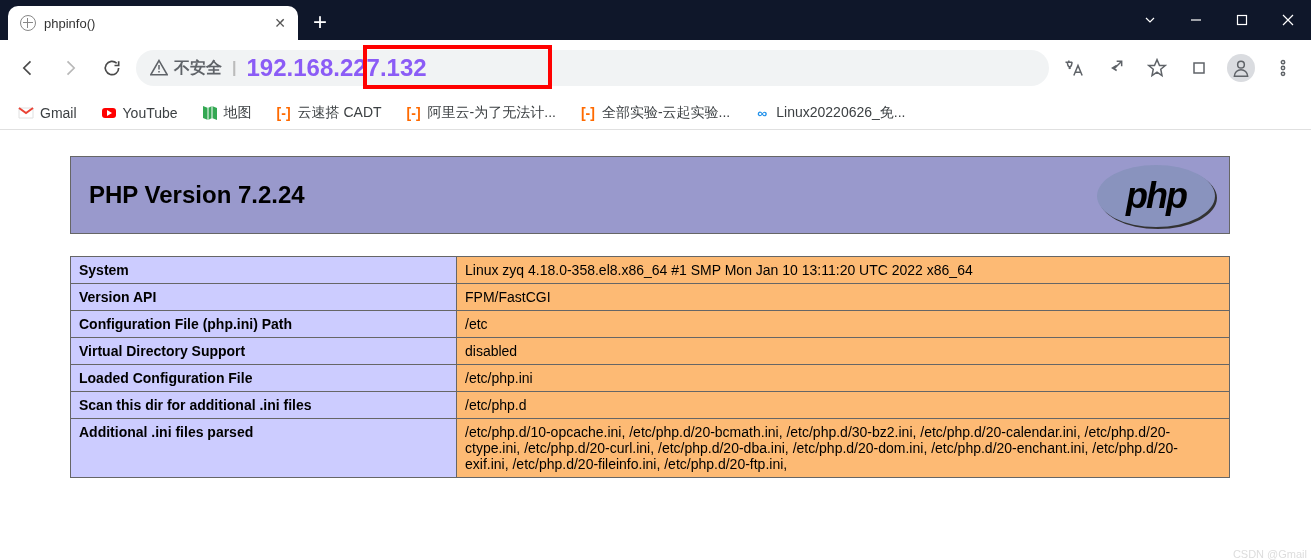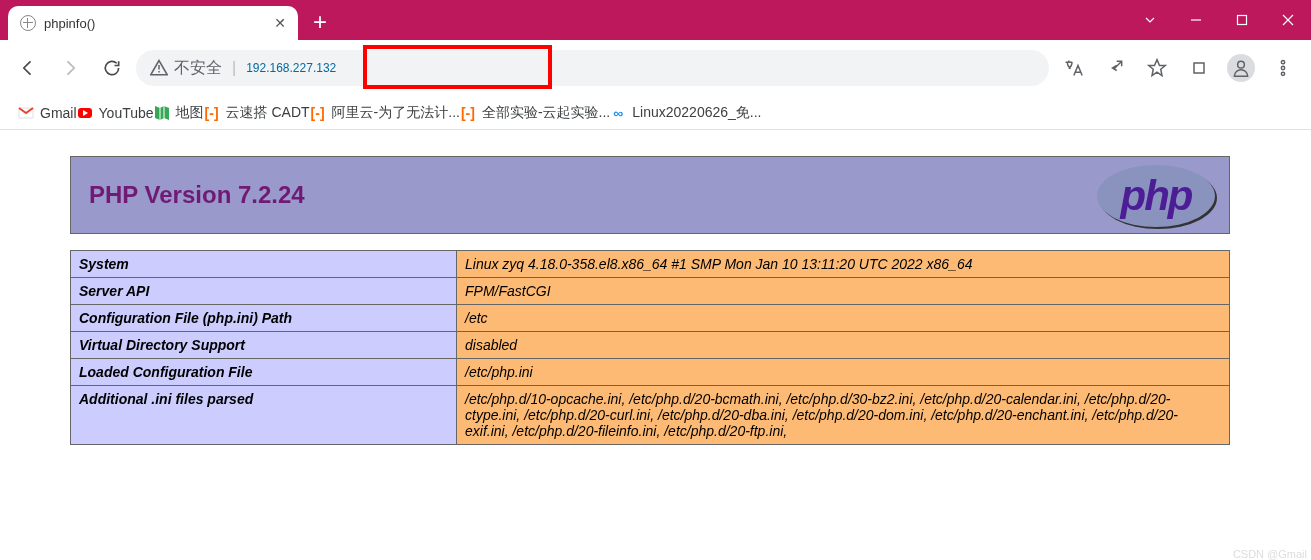--- a/index.html
+++ b/index.html
@@ -1,61 +1,61 @@
 <!DOCTYPE html>
 <html><head>
 <meta charset="utf-8">
 <style>
   * { box-sizing: border-box; margin: 0; padding: 0; font-family: "Segoe UI", Arial, sans-serif; }
   body { width: 1311px; height: 560px; background: #fff; overflow: hidden; position: relative; }
 
   
-  .titlebar { height: 40px; background: #be185d; display: flex; align-items: flex-end; }
+  .titlebar { height: 40px; background: #0f172a; display: flex; align-items: flex-end; }
   .tab-strip { display: flex; align-items: flex-end; height: 100%; padding-left: 8px; gap: 8px; }
   .tab { background: #fff; border-radius: 10px 10px 0 0; height: 34px; width: 290px; display: flex; align-items: center; padding: 0 12px; font-size: 13px; color: #333; gap: 8px; }
   .tab .favicon { width: 16px; height: 16px; border: 1.5px solid #888; border-radius: 50%; position: relative; flex-shrink: 0; }
   .tab .favicon::before { content: ""; position: absolute; left: 2px; right: 2px; top: 6px; height: 1px; background: #888; }
   .tab .favicon::after { content: ""; position: absolute; top: 2px; bottom: 2px; left: 6px; width: 1px; background: #888; }
   .tab .title { flex: 1; white-space: nowrap; overflow: hidden; }
   .tab .close { font-size: 14px; color: #555; }
   .newtab { width: 28px; height: 28px; display: flex; align-items: center; justify-content: center; color: #fff; font-size: 24px; font-weight: 300; margin-bottom: 4px; }
   .window-controls { margin-left: auto; display: flex; height: 100%; align-items: center; }
   .wctrl { width: 46px; height: 34px; color: #fff; display: flex; align-items: center; justify-content: center; font-size: 11px; }
   .wctrl svg { width: 12px; height: 12px; stroke: #fff; fill: none; stroke-width: 1.2; }
 
   
   .urlbar-row { height: 56px; background: #fff; display: flex; align-items: center; padding: 0 10px; gap: 6px; }
   .nav-btn { width: 36px; height: 36px; display: flex; align-items: center; justify-content: center; color: #555; border-radius: 50%; }
   .nav-btn svg { width: 20px; height: 20px; stroke: #4a4a4a; fill: none; stroke-width: 2; }
   .nav-btn.dis svg { stroke: #b8b8b8; }
-  .urlbox { flex: 1; height: 36px; background: #f1f3f4; border-radius: 18px; display: flex; align-items: center; padding: 0 14px; gap: 10px; font-size: 16px; color: #555; position: relative; }
+  .urlbox { flex: 1; height: 36px; background: #f1f3f4; border-radius: 18px; display: flex; align-items: center; padding: 0 14px; gap: 10px; font-size: 16px; color: #555; position: relative; font-weight: bold; }
   .urlbox .sec-warn { display: flex; align-items: center; gap: 6px; color: #5f6368; font-size: 16px; }
   .urlbox .sec-warn svg { width: 18px; height: 18px; fill: #5f6368; }
   .urlbox .sep { color: #bbb; }
-  .urlbox .url { color: #0369a1; font-size: 12px; }
+  .urlbox .url { color: #8b5cf6; font-size: 24px; }
   .url-highlight { position: absolute; left: 227px; top: -5px; width: 189px; height: 44px; border: 4px solid #ff0000; pointer-events: none; }
   .urlright { display: flex; gap: 6px; align-items: center; }
   .urlright .icn { width: 36px; height: 36px; display: flex; align-items: center; justify-content: center; }
   .urlright .icn svg { width: 20px; height: 20px; stroke: #5f6368; fill: none; stroke-width: 1.8; }
   .avatar { width: 28px; height: 28px; background: #dadce0; border-radius: 50%; display: flex; align-items: center; justify-content: center; }
   .avatar svg { width: 18px; height: 18px; fill: #9aa0a6; }
 
   
-  .bm-bar { height: 34px; background: #fff; border-bottom: 1px solid #e0e0e0; display: flex; align-items: center; padding-left: 18px; font-size: 14px; color: #3c4043; }
+  .bm-bar { height: 34px; background: #fff; border-bottom: 1px solid #e0e0e0; display: flex; align-items: center; padding-left: 18px; gap: 24px; font-size: 14px; color: #3c4043; }
   .bm { display: flex; align-items: center; gap: 6px; }
   .bm .bmi { width: 16px; height: 16px; display: flex; align-items: center; justify-content: center; }
 
   
   .page { padding: 26px 70px 0; }
   .php-banner { width: 1160px; height: 78px; background: #9999cc; border: 1px solid #666; display: flex; align-items: center; padding: 0 18px; position: relative; }
-  .php-banner h1 { font-size: 24px; font-weight: bold; color: #701a75; }
+  .php-banner h1 { font-size: 24px; font-weight: bold; color: #000000; }
   .php-logo { position: absolute; right: 14px; top: 8px; width: 118px; height: 62px; background: #8993be; border-radius: 50%; display: flex; align-items: center; justify-content: center; box-shadow: 2px 2px 0 #333; }
-  .php-logo span { font-family: Arial; font-weight: 900; font-size: 42px; font-style: italic; color: #4c1d95; letter-spacing: -2px; }
-
-  table.phpinfo { width: 1160px; margin-top: 16px; border-collapse: collapse; font-size: 14px; font-style: italic; }
+  .php-logo span { font-family: Arial; font-weight: 900; font-size: 36px; font-style: italic; color: #000000; letter-spacing: -2px; }
+
+  table.phpinfo { width: 1160px; margin-top: 22px; border-collapse: collapse; font-size: 14px; }
   table.phpinfo td { border: 1px solid #666; padding: 5px 8px; vertical-align: top; }
   table.phpinfo td.e { background: #ccccff; font-weight: bold; width: 386px; }
   table.phpinfo td.v { background: #fdba74; }
 
   .watermark { position: absolute; right: 4px; bottom: 0; font-size: 11px; color: #ddd; }
 </style>
 </head>
 <body>
 
 <div class="titlebar">
@@ -211,36 +211,40 @@
         <span>php</span>
       </div>
   </div>
   <table class="phpinfo">
     <tbody id="php-rows">
         <tr>
           <td class="e">System</td>
           <td class="v">Linux zyq 4.18.0-358.el8.x86_64 #1 SMP Mon Jan 10 13:11:20 UTC 2022 x86_64</td>
         </tr>
         <tr>
-          <td class="e">Server API</td>
+          <td class="e">Version API</td>
           <td class="v">FPM/FastCGI</td>
         </tr>
         <tr>
           <td class="e">Configuration File (php.ini) Path</td>
           <td class="v">/etc</td>
         </tr>
         <tr>
           <td class="e">Virtual Directory Support</td>
           <td class="v">disabled</td>
         </tr>
         <tr>
           <td class="e">Loaded Configuration File</td>
           <td class="v">/etc/php.ini</td>
         </tr>
         <tr>
+          <td class="e">Scan this dir for additional .ini files</td>
+          <td class="v">/etc/php.d</td>
+        </tr>
+        <tr>
           <td class="e">Additional .ini files parsed</td>
           <td class="v">/etc/php.d/10-opcache.ini, /etc/php.d/20-bcmath.ini, /etc/php.d/30-bz2.ini, /etc/php.d/20-calendar.ini, /etc/php.d/20-ctype.ini, /etc/php.d/20-curl.ini, /etc/php.d/20-dba.ini, /etc/php.d/20-dom.ini, /etc/php.d/20-enchant.ini, /etc/php.d/20-exif.ini, /etc/php.d/20-fileinfo.ini, /etc/php.d/20-ftp.ini,</td>
         </tr>
       </tbody>
   </table>
 </div>
 
 <div class="watermark">CSDN @Gmail</div>
 
 </body></html>

